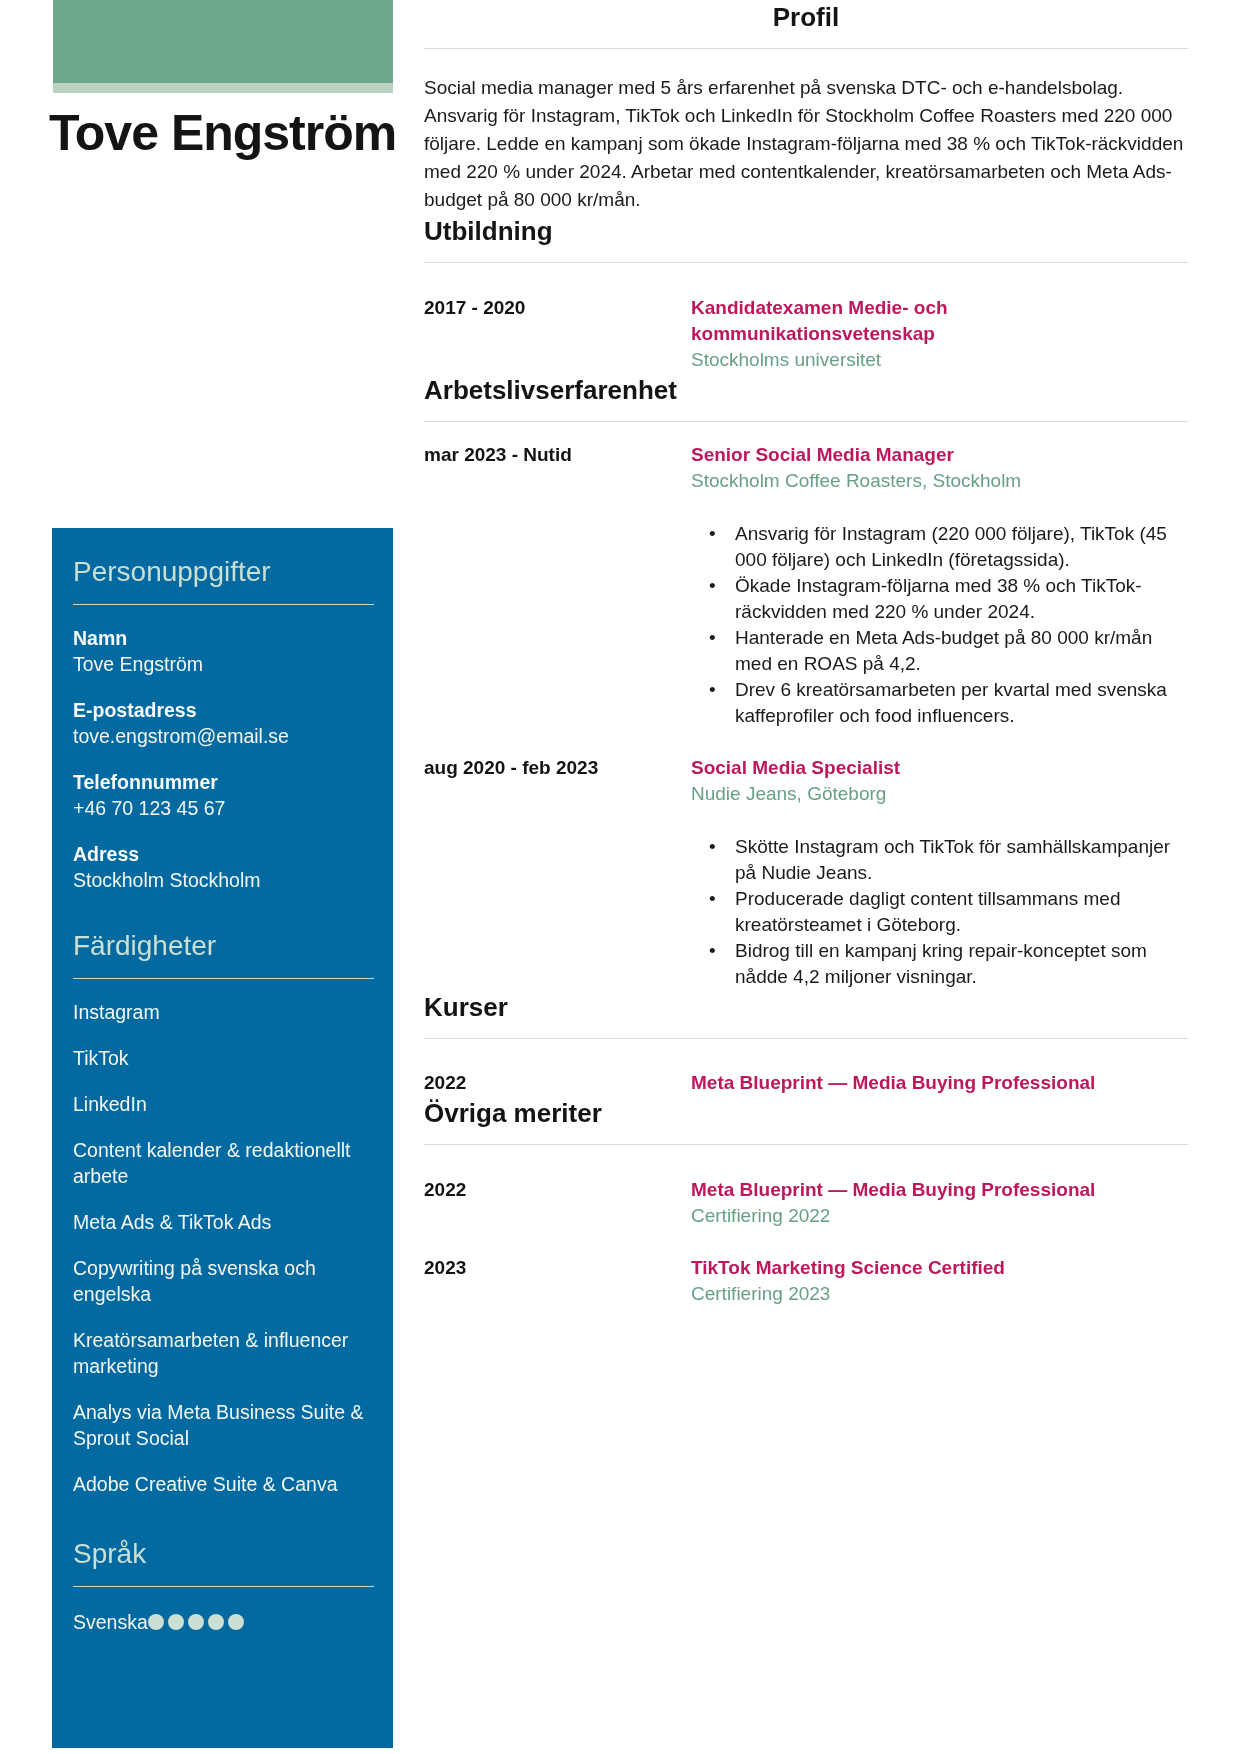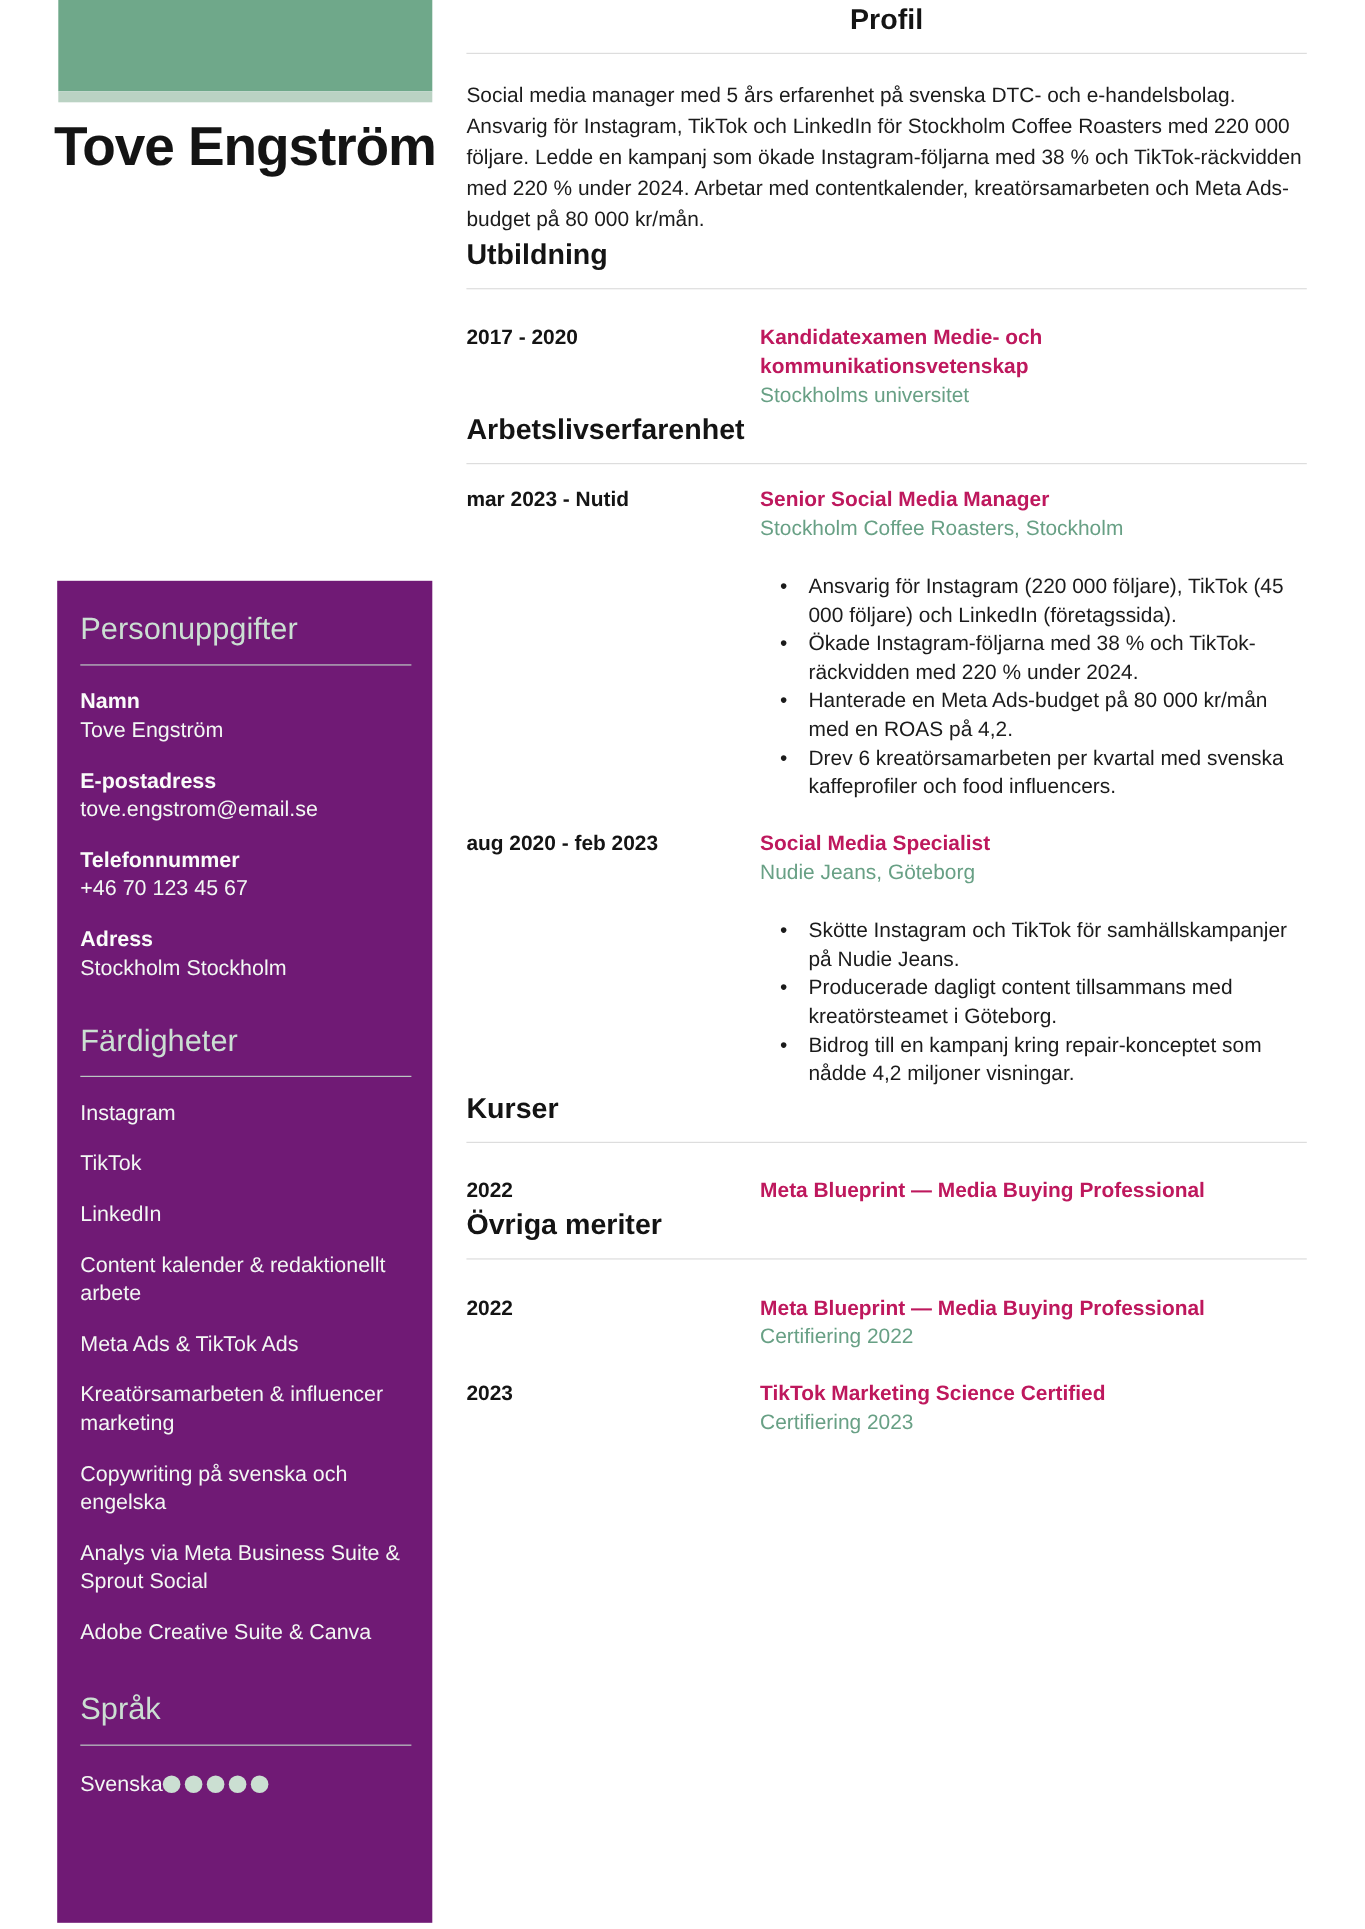--- a/index.html
+++ b/index.html
@@ -6,21 +6,21 @@
   body{
     width:1241px;height:1754px;position:relative;background:#ffffff;
     font-family:"Liberation Sans", sans-serif;color:#1b1b1b;overflow:hidden;
   }
   
   .banner{position:absolute;left:53px;top:0;width:340px;height:83px;background:#6FA88A;}
   .banner-strip{position:absolute;left:53px;top:83px;width:340px;height:10px;background:#BAD2C3;}
   h1.name{position:absolute;left:49px;top:104px;margin:0;font-size:50px;font-weight:700;
           letter-spacing:-1px;color:#141414;}
   
-  .sidebar{position:absolute;left:52px;top:528px;width:341px;height:1220px;background:#701a75;
+  .sidebar{position:absolute;left:52px;top:528px;width:341px;height:1220px;background:#0369a1;
            box-sizing:border-box;padding:0 19px 0 21px;color:#F3F8F4;font-size:19.5px;}
   .side-h{font-size:28px;font-weight:400;color:#CBDFD2;margin:0;line-height:30px;}
   .side-h.first{margin-top:29px;}
   .side-rule{border:0;border-top:1px solid #C3DACB;margin:17px 0 0 0;}
   .field{margin-top:20px;line-height:26px;}
   .field .label{font-weight:700;color:#FAFCFA;}
   .skills{list-style:none;margin:6px 0 0 0;padding:0;}
   .skills li{margin-top:20px;line-height:26px;}
   .skills-h{margin-top:38px;}
   .lang-h{margin-top:42px;}
@@ -80,22 +80,22 @@
   </div>
 
   <h3 class="side-h skills-h">Färdigheter</h3>
   <hr class="side-rule">
   <ul class="skills">
     <li>Instagram</li>
     <li>TikTok</li>
     <li>LinkedIn</li>
     <li>Content kalender &amp; redaktionellt arbete</li>
     <li>Meta Ads &amp; TikTok Ads</li>
+    <li>Copywriting på svenska och engelska</li>
     <li>Kreatörsamarbeten &amp; influencer marketing</li>
-    <li>Copywriting på svenska och engelska</li>
     <li>Analys via Meta Business Suite &amp; Sprout Social</li>
     <li>Adobe Creative Suite &amp; Canva</li>
   </ul>
 
   <h3 class="side-h lang-h">Språk</h3>
   <hr class="side-rule">
   <div class="lang-row">
     <span>Svenska</span>
     <span class="dots">
       <span class="dot"></span>

